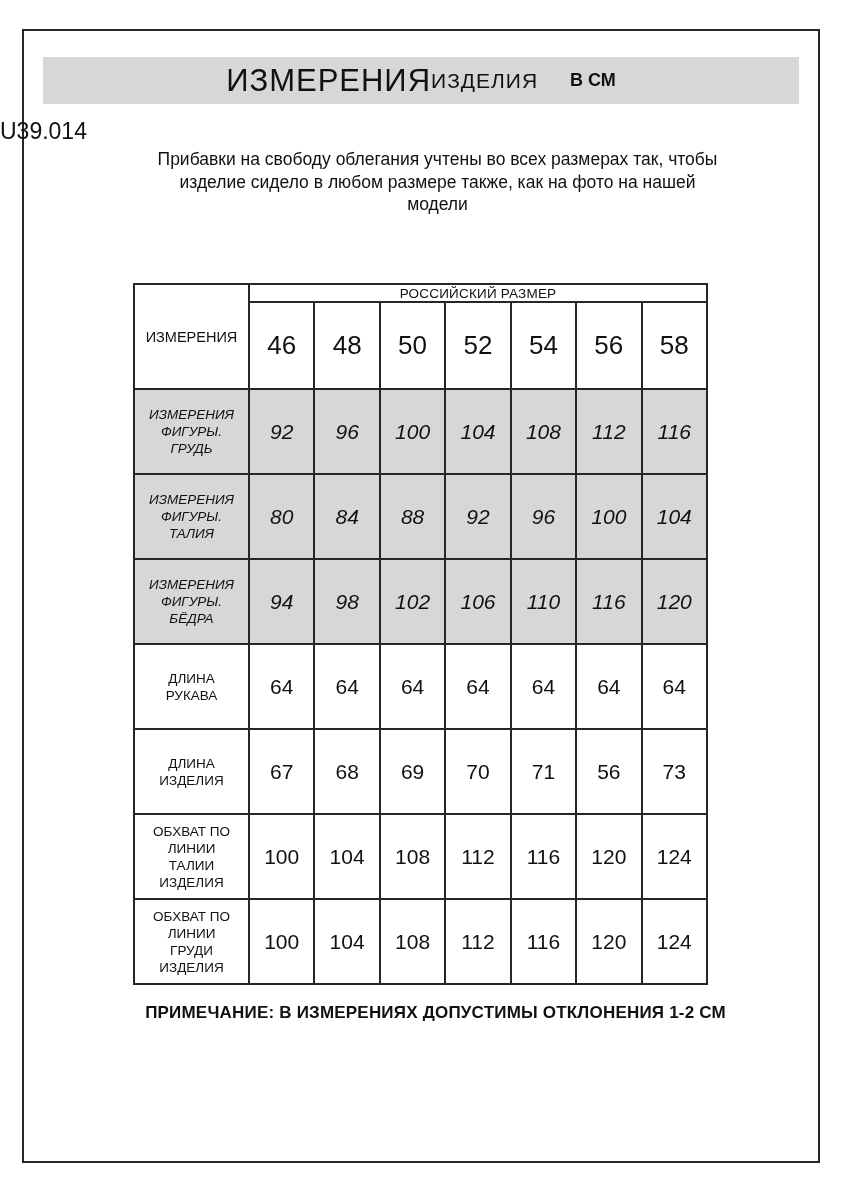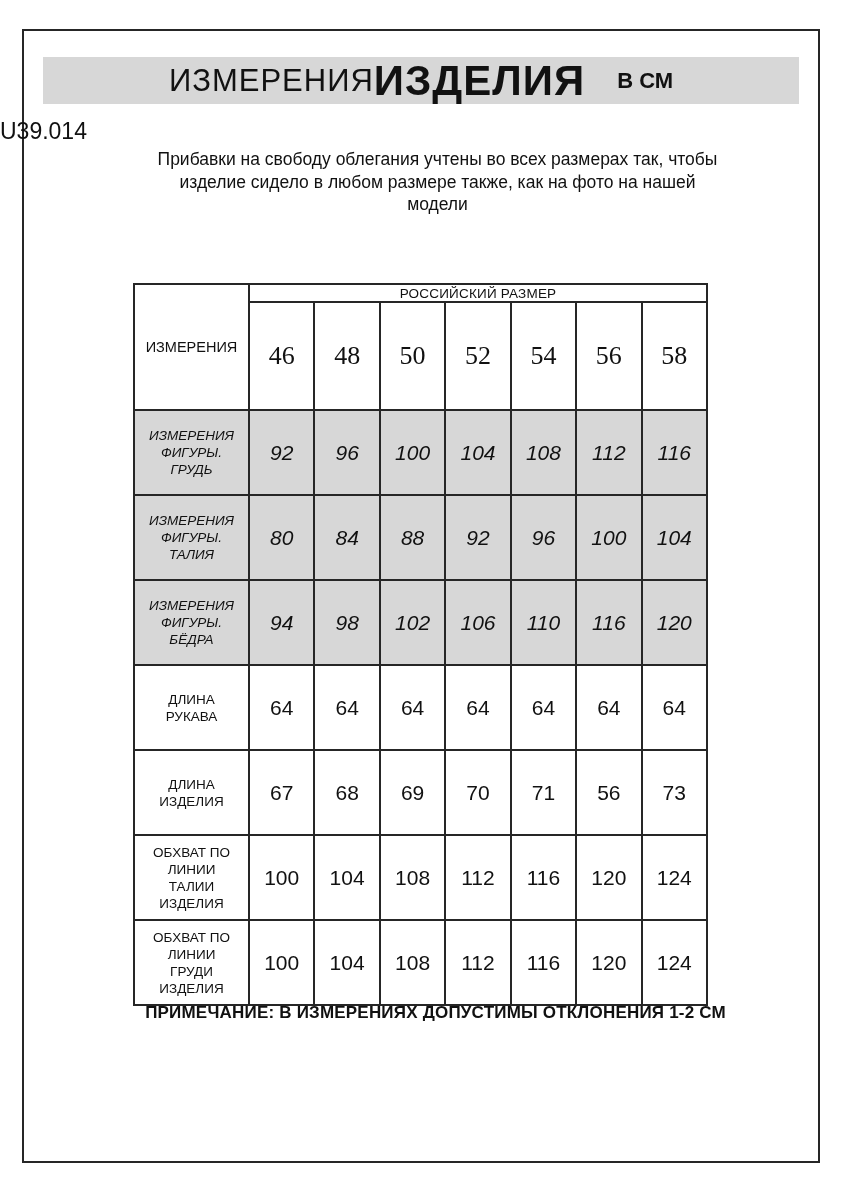--- a/index.html
+++ b/index.html
@@ -27,27 +27,27 @@
     justify-content: center;
     gap: 0;
   }
   .title-main {
     font-size: 31px;
     font-weight: 400;
     letter-spacing: 1px;
     white-space: pre;
   }
   .title-bold {
-    font-size: 42px;
-    font-weight: 700;
+    font-size: 21px;
+    font-weight: 400;
     letter-spacing: 1px;
     white-space: pre;
   }
   .title-units {
-    font-size: 22px;
+    font-size: 18px;
     font-weight: 700;
     margin-left: 32px;
     white-space: pre;
   }
   .article {
     position: absolute;
     left: 0; top: 118px;
     width: 801px;
     font-size: 23px;
     font-weight: 400;
@@ -81,21 +81,21 @@
   th.group-header {
     font-size: 13.5px;
     font-weight: 400;
     letter-spacing: 0.2px;
   }
   th.corner-header {
     font-size: 14.5px;
     font-weight: 400;
     width: 115px;
   }
-  tr.sizes-row { height: 108px; font-family: Liberation Serif, serif; }
+  tr.sizes-row { height: 87px; }
   th.size-th {
     font-size: 26px;
     font-weight: 700;
   }
   tbody tr { height: 85px; }
   th.row-label {
     font-size: 13.5px;
     line-height: 17px;
     padding: 0 11px;
   }

